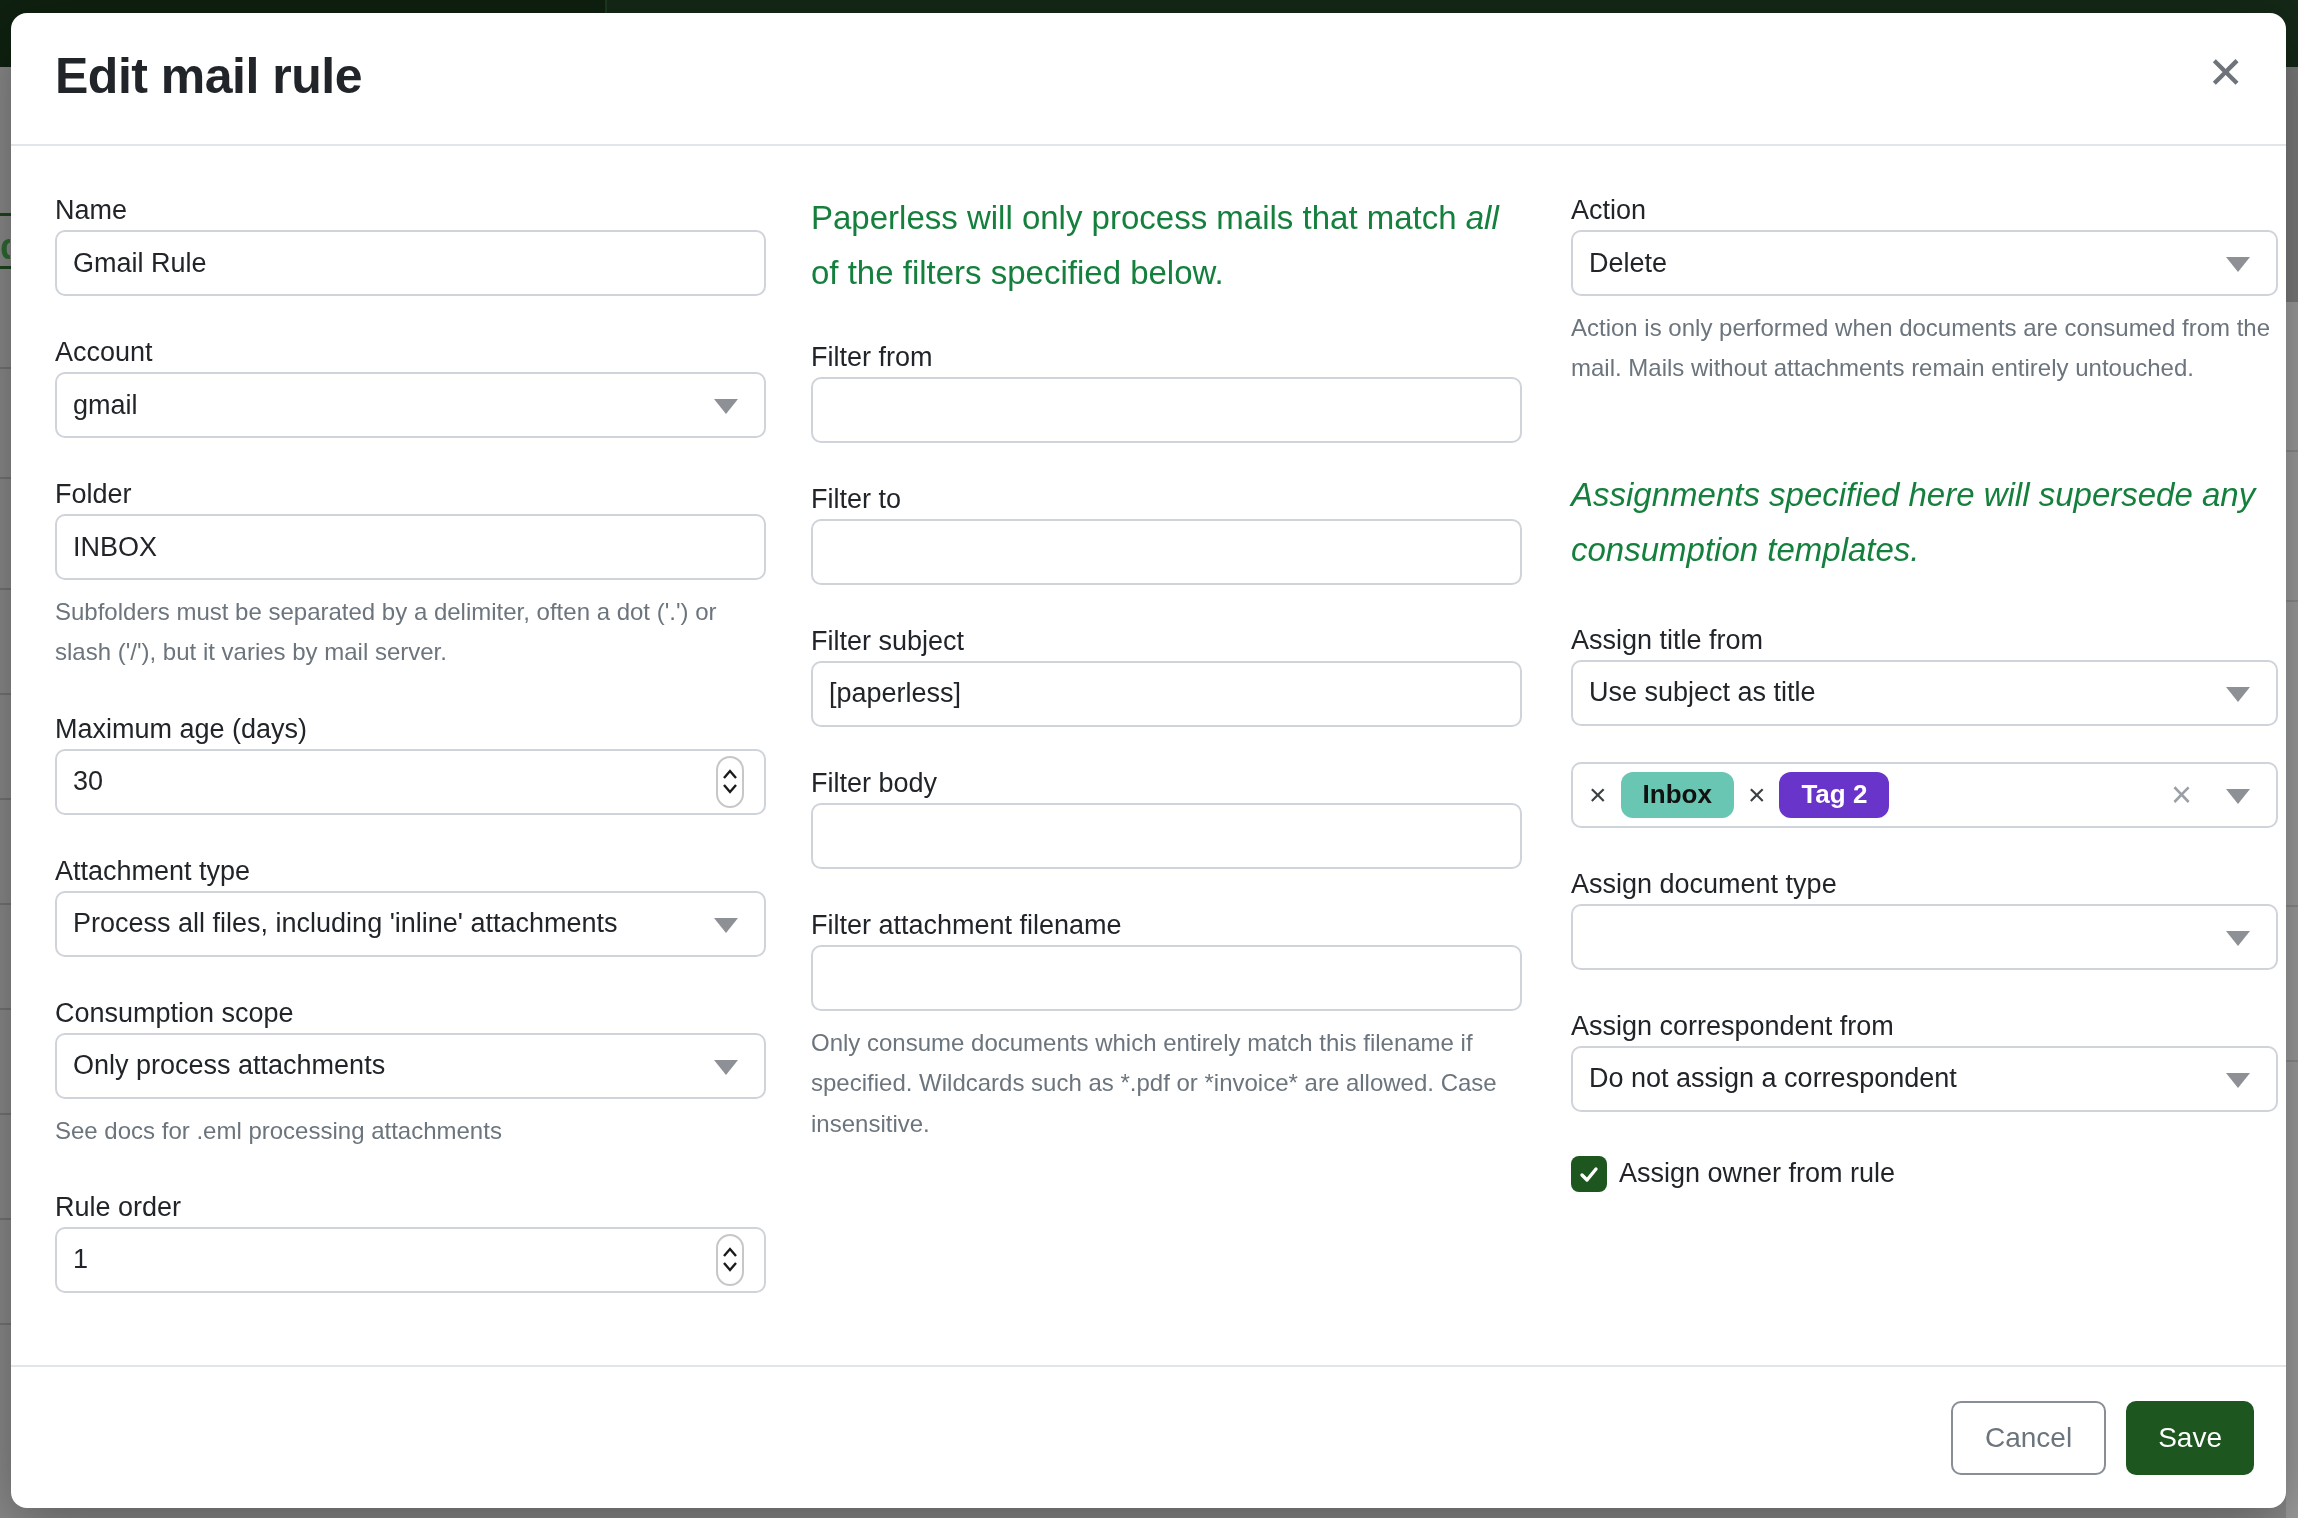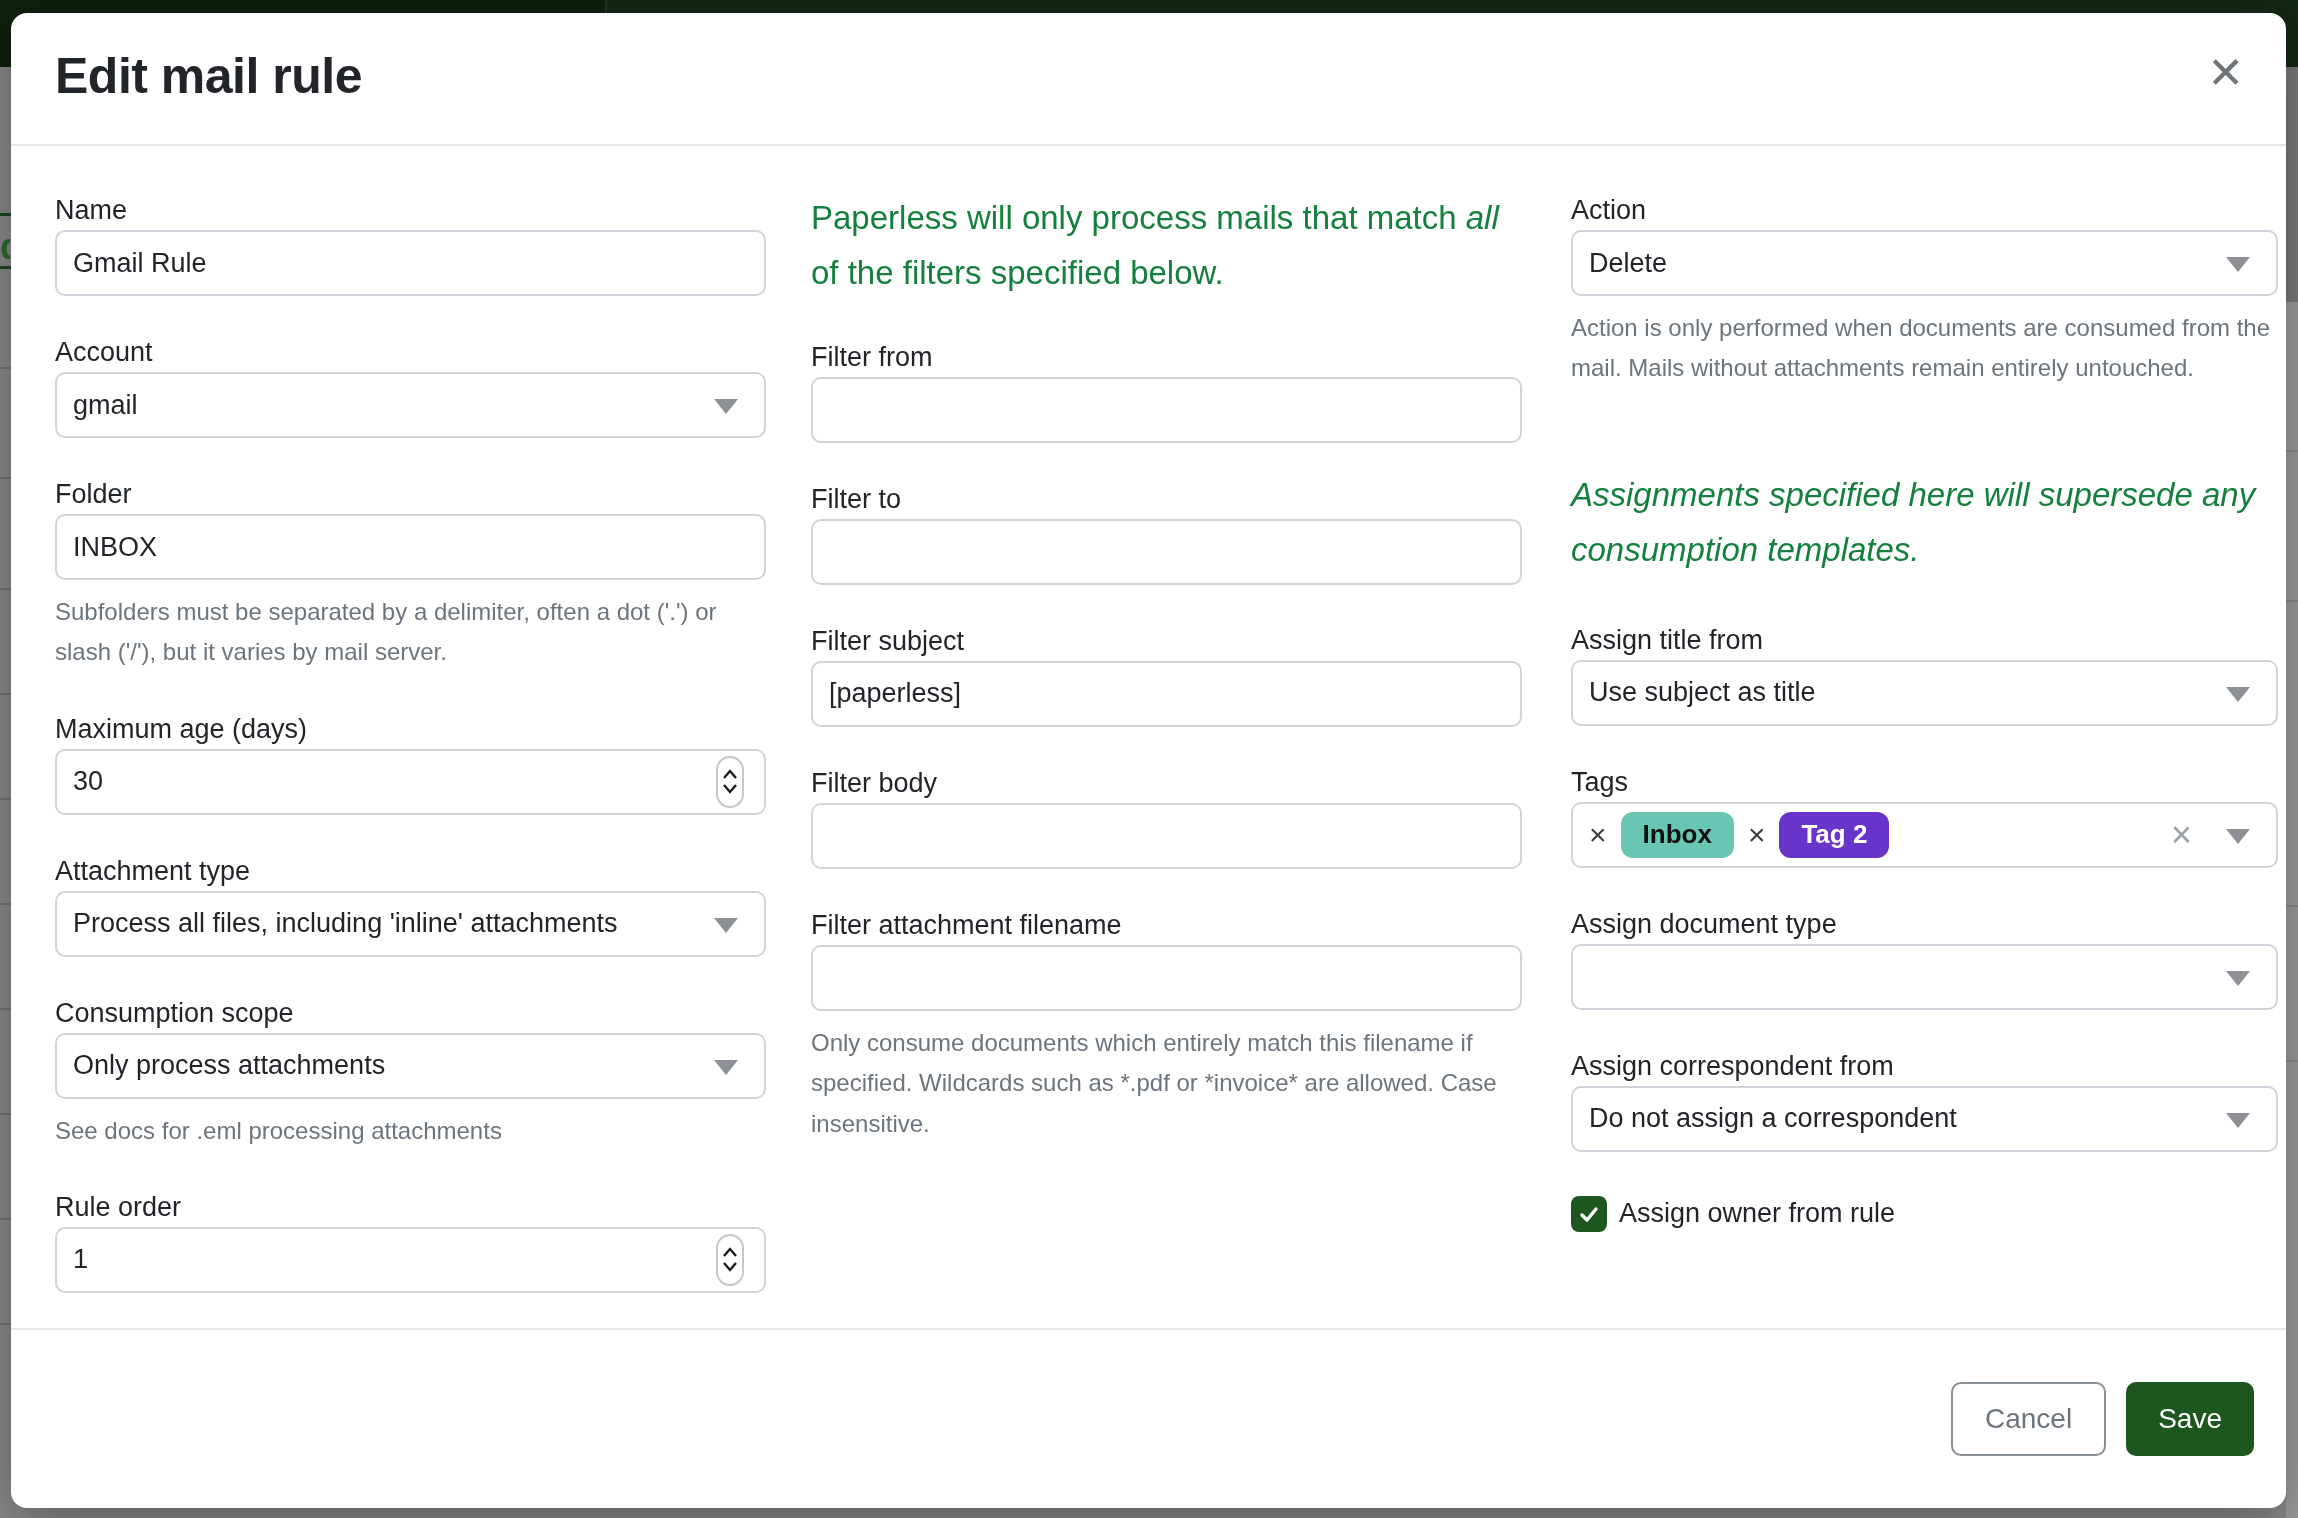--- a/index.html
+++ b/index.html
@@ -71,21 +71,21 @@
           display:flex; align-items:center; white-space:nowrap; }
   .tags-clear { position:absolute; right:84px; top:50%; transform:translateY(-50%); color:#9aa0a6; font-size:36px; font-weight:300; cursor:pointer; }
 
   
   .check-row { display:flex; align-items:center; gap:12px; margin-top:44px; }
   .checkbox { width:36px; height:36px; border-radius:8px; display:flex; align-items:center; justify-content:center; }
   .check-label { font-size:27px; }
 
   
   .modal-footer {
-    position:absolute; left:0; right:0; bottom:0; height:180px;
+    position:absolute; left:0; right:0; bottom:0; height:143px;
     border-top:2px solid #e3e6e9;
     display:flex; align-items:center; justify-content:flex-end; gap:20px; padding:0 32px;
   }
   .btn { height:74px; border-radius:10px; font-size:28px; padding:0 32px;
          display:flex; align-items:center; justify-content:center; cursor:pointer;
          font-family:"Liberation Sans",sans-serif; }
   .btn-cancel { background:#fff; border:2px solid #878e95; color:#6c757d; }
   .btn-save { border:none; color:#fff; }
 </style>
 </head>
@@ -242,21 +242,20 @@
 
       <div class="form-group">
         <label class="field-label">Assign title from</label>
         <div class="control">
           <span class="select-value">Use subject as title</span>
           <span class="caret"></span>
         </div>
       </div>
 
       <div class="form-group">
-        <label class="field-label">Tags</label>
         <div class="control tags-box">
           <span class="chip-remove">×</span>
           <span class="chip" style="background:#68c6b2;color:#111111">Inbox</span>
           <span class="chip-remove">×</span>
           <span class="chip" style="background:#6834ca;color:#ffffff">Tag 2</span>
           <span class="tags-clear">×</span>
           <span class="caret"></span>
         </div>
       </div>
 

